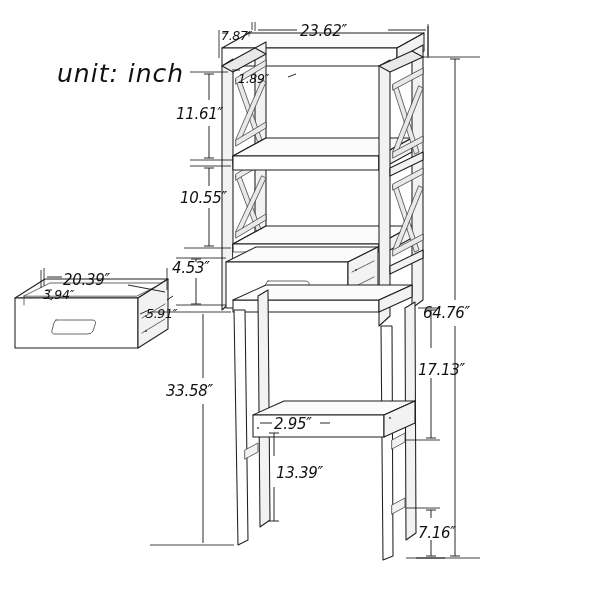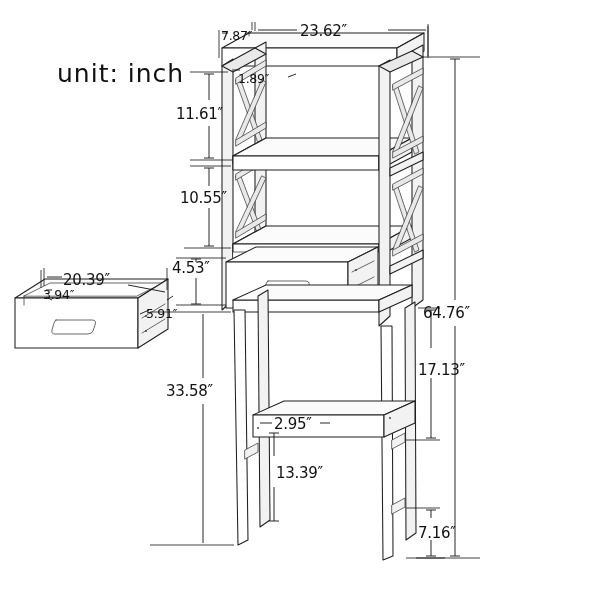--- a/index.html
+++ b/index.html
@@ -1,21 +1,21 @@
 <!DOCTYPE html>
 <html><head>
 <meta charset="utf-8">
 <style>
   html,body{margin:0;padding:0;background:#ffffff;}
   body{
     width:600px;height:600px;overflow:hidden;
     font-family:"DejaVu Sans", sans-serif;
     color:#1a1a1a;
   }
-  #stage{position:relative;width:600px;height:600px;background:#ffffff;}
+  #stage{position:relative;width:600px;height:600px;background:#ffffff;font-style:italic;}
   svg{display:block;position:absolute;left:0;top:0;}
   .dimtext{
     font-family:"DejaVu Sans", sans-serif;
     font-size:15px;
     fill:#111111;
     letter-spacing:-0.3px;
   }
   .dimtext.small{font-size:12.5px;}
   .unitlabel{
     font-family:"DejaVu Sans", sans-serif;

